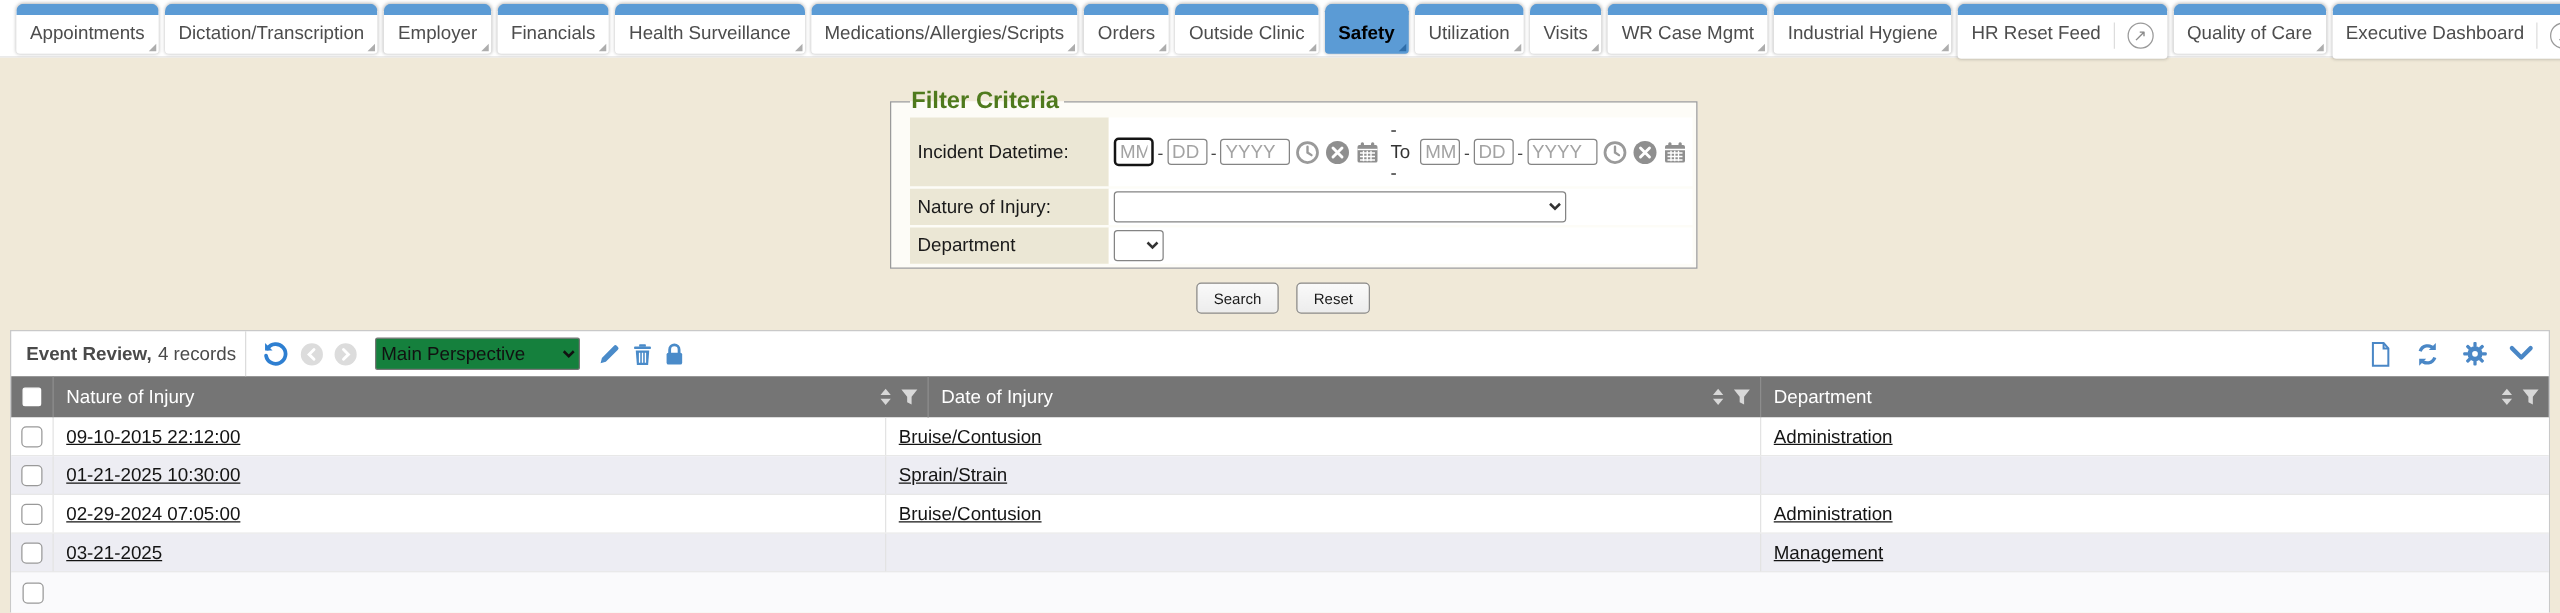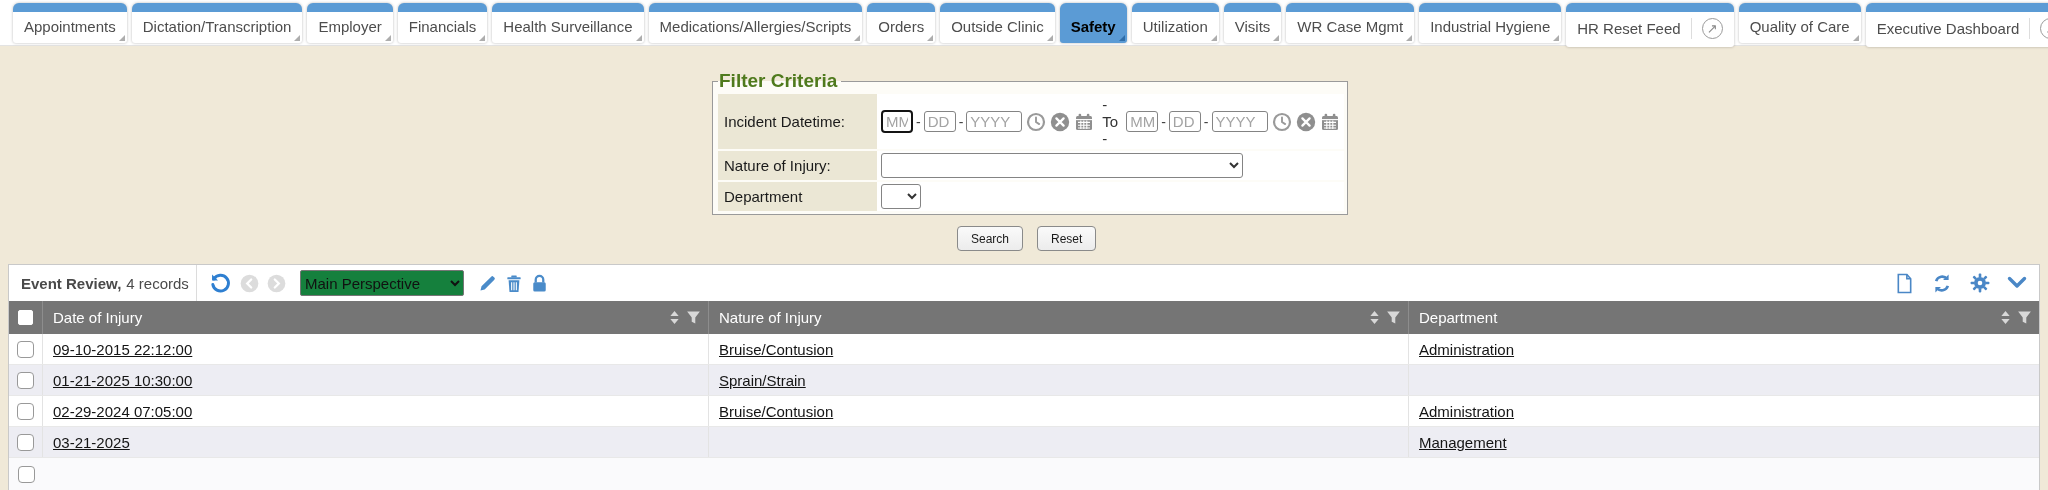--- a/index.html
+++ b/index.html
@@ -17,21 +17,20 @@
     display:flex;
     align-items:flex-start;
     gap:5px;
     padding:3px 8px 0 13px;
     border-bottom:1px solid #e3e3e3;
     white-space:nowrap;
   }
   .tab {
     position:relative;
     display:flex;
-    align-items:center;
     border-top:9px solid #5b9bd5;
     border-radius:6px 6px 3px 3px;
     background:#fff;
     color:#4d4d4d;
     font-size:15px;
     padding:6px 11px 8px 11px;
     box-shadow:0 0 3px rgba(0,0,0,.28);
     cursor:pointer;
   }
   .tab .corner {
@@ -51,21 +50,21 @@
     width:21px; height:21px;
     border:1.5px solid #9a9a9a; border-radius:50%;
     color:#8a8a8a; font-style:normal; font-size:13px;
     display:flex; align-items:center; justify-content:center;
   }
   
   fieldset.filter {
     margin:24px 0 0 712px;
     width:622px;
     border:1px solid #9a9a9a;
-    padding:2px 3px 3px 5px;
+    padding:2px 3px 3px 15px;
     background:#fdfcf7;
   }
   fieldset.filter legend {
     color:#4f7a1d; font-weight:bold; font-size:19px;
     padding:0 4px 0 1px; margin-left:0;
   }
   .frow { display:flex; align-items:stretch; margin-bottom:2px; }
   .frow:last-child { margin-bottom:0; }
   .flabel {
     width:159px; background:#ebe7d5;
@@ -397,36 +396,36 @@
       <svg width="20" height="14" viewBox="0 0 20 14">
           <path d="M2.5 2.5L10 10l7.5-7.5" fill="none" stroke="#4a87c6" stroke-width="3.4" stroke-linecap="round" stroke-linejoin="round"></path>
         </svg>
     </span>
   </div>
 
   <div class="thead">
     <div class="hc hc-cb">
       <span class="cb" style="background:#fff;"></span>
     </div>
-    <div class="hc hc-date">
-      <span class="htext">Date of Injury</span>
+    <div class="hc hc-nature">
+      <span class="htext">Nature of Injury</span>
       <span style="margin-right:6px;">
           <svg width="11" height="15" viewBox="0 0 12 16">
             <path d="M6 1l4.5 5.4h-9z" fill="#d8d8d8"></path>
             <path d="M6 15l4.5-5.4h-9z" fill="#d8d8d8"></path>
           </svg>
         </span>
       <span>
           <svg width="15" height="15" viewBox="0 0 16 16">
             <path d="M1.2 1.6h13.6L9.9 7.9v6.5l-3.8-1.9V7.9z" fill="#d8d8d8"></path>
           </svg>
         </span>
     </div>
-    <div class="hc hc-nature">
-      <span class="htext">Nature of Injury</span>
+    <div class="hc hc-date">
+      <span class="htext">Date of Injury</span>
       <span style="margin-right:6px;">
           <svg width="11" height="15" viewBox="0 0 12 16">
             <path d="M6 1l4.5 5.4h-9z" fill="#d8d8d8"></path>
             <path d="M6 15l4.5-5.4h-9z" fill="#d8d8d8"></path>
           </svg>
         </span>
       <span>
           <svg width="15" height="15" viewBox="0 0 16 16">
             <path d="M1.2 1.6h13.6L9.9 7.9v6.5l-3.8-1.9V7.9z" fill="#d8d8d8"></path>
           </svg>

